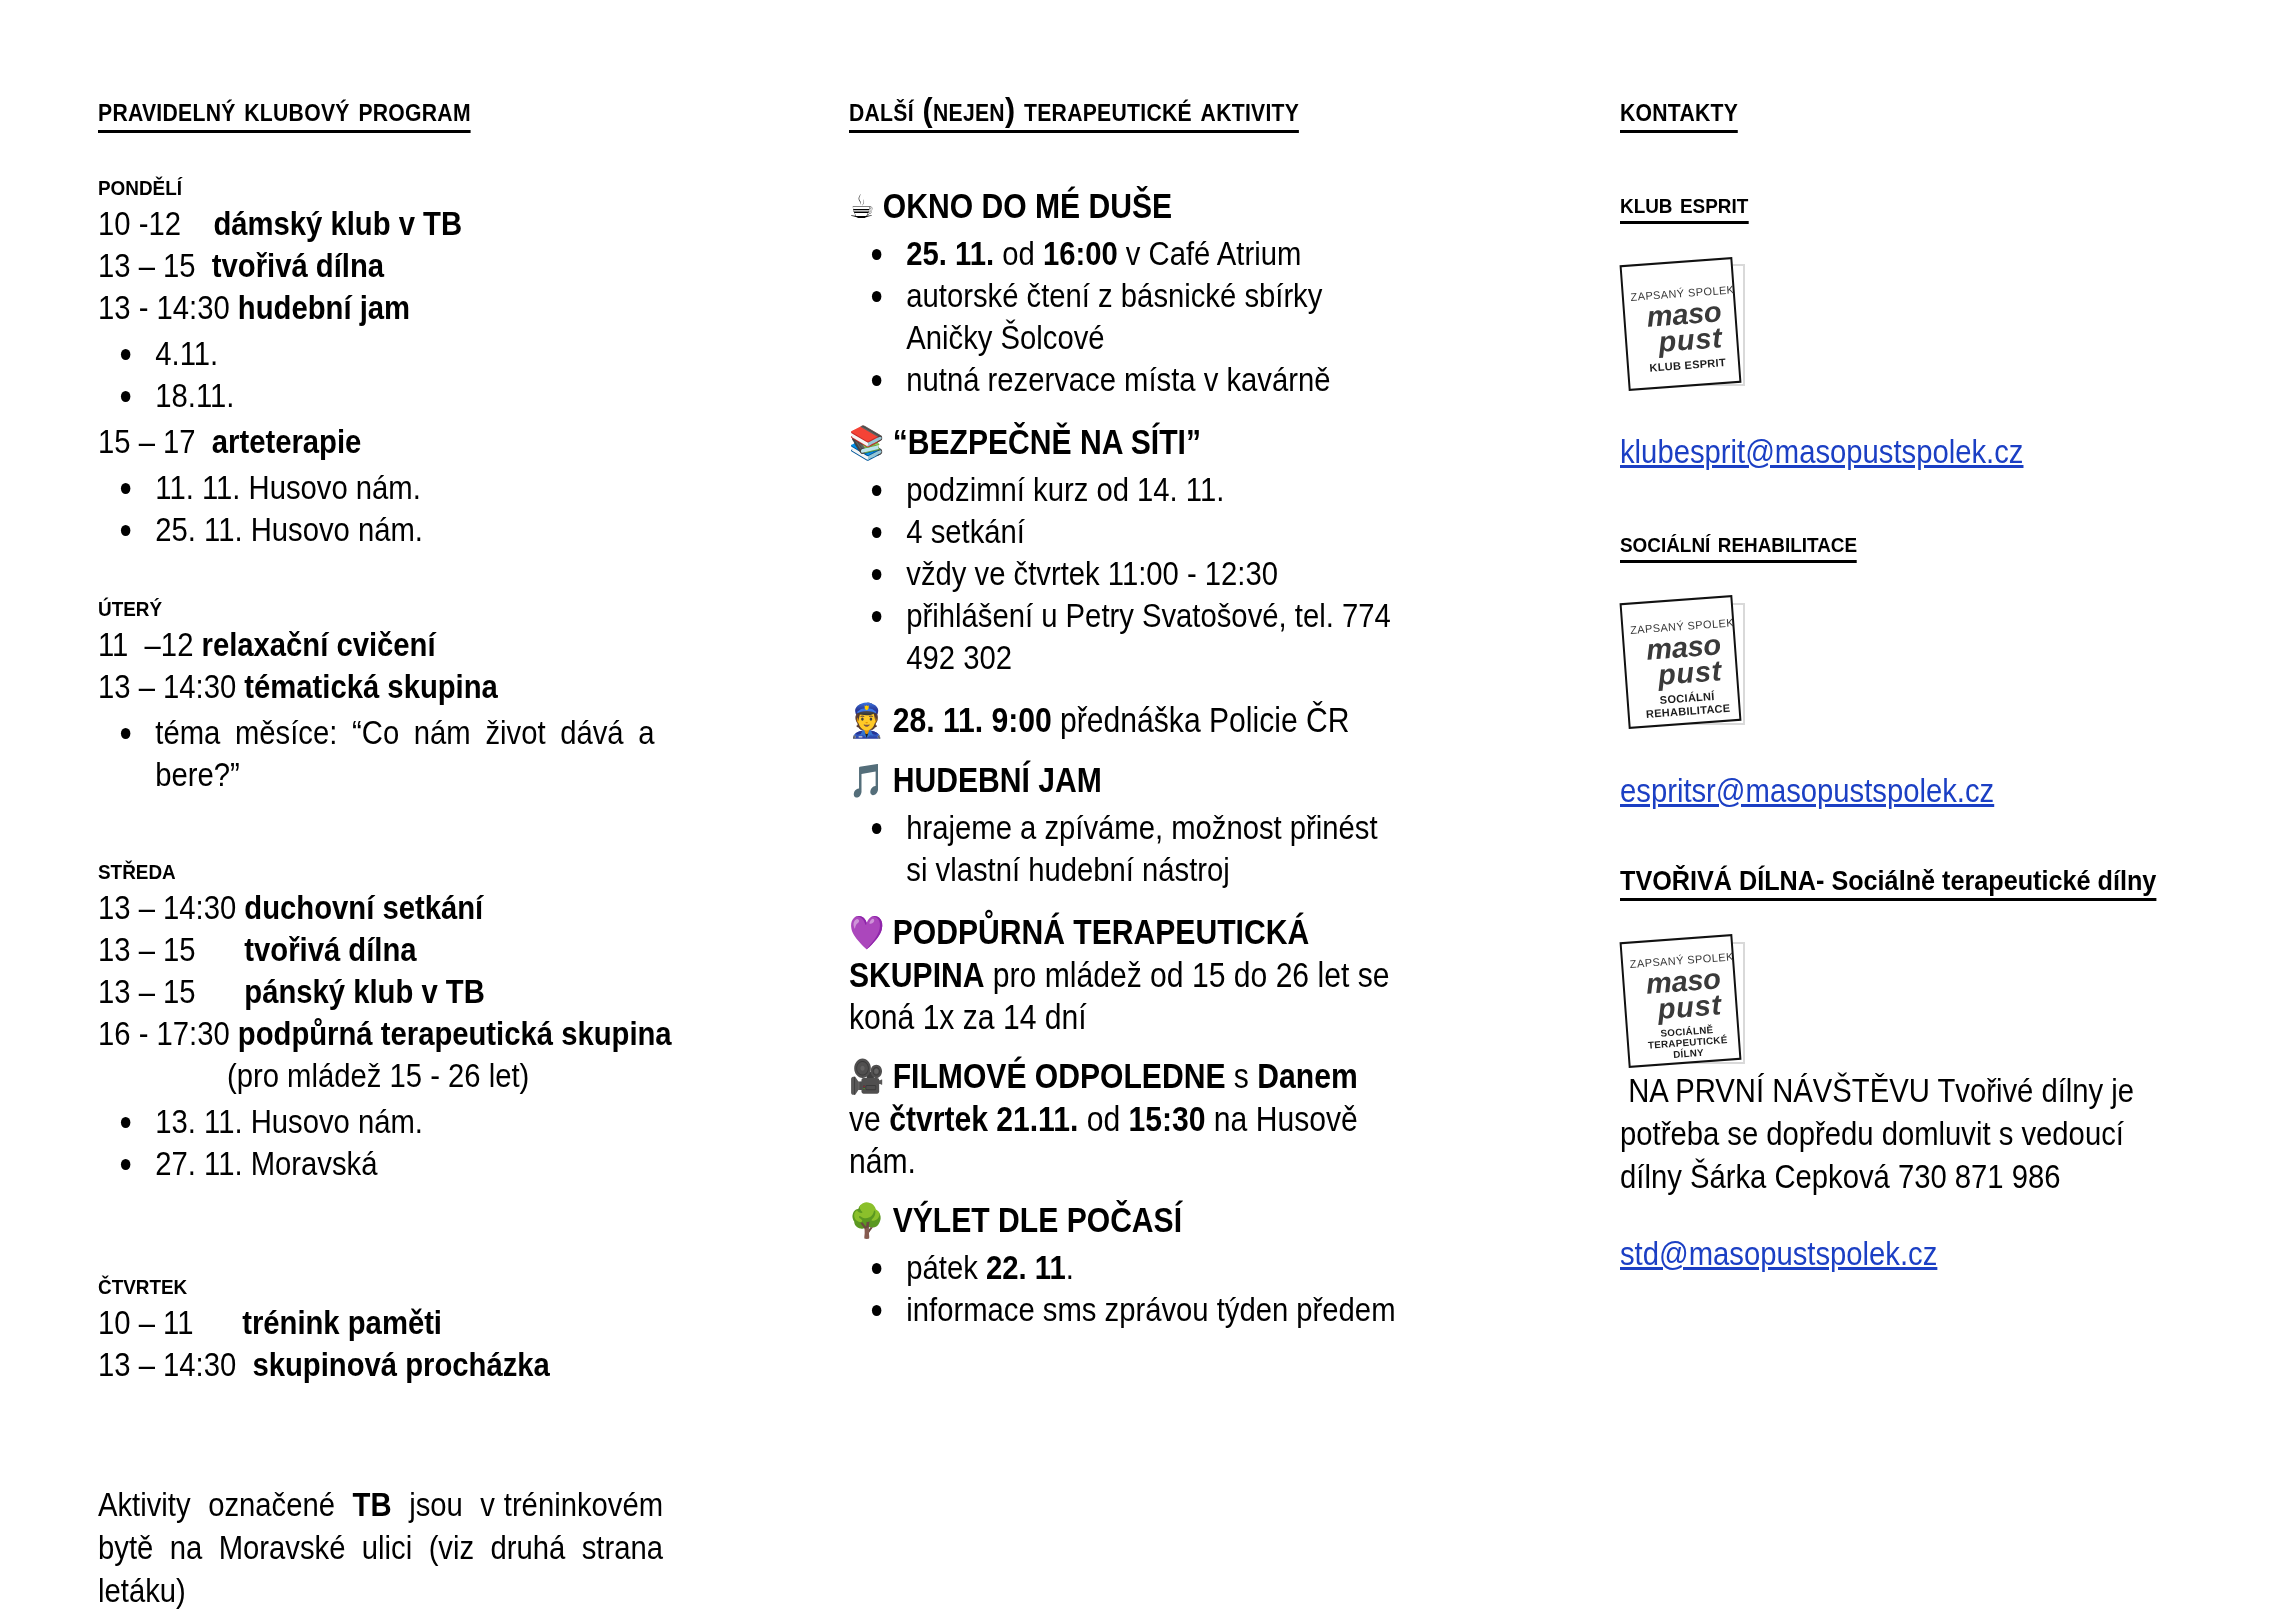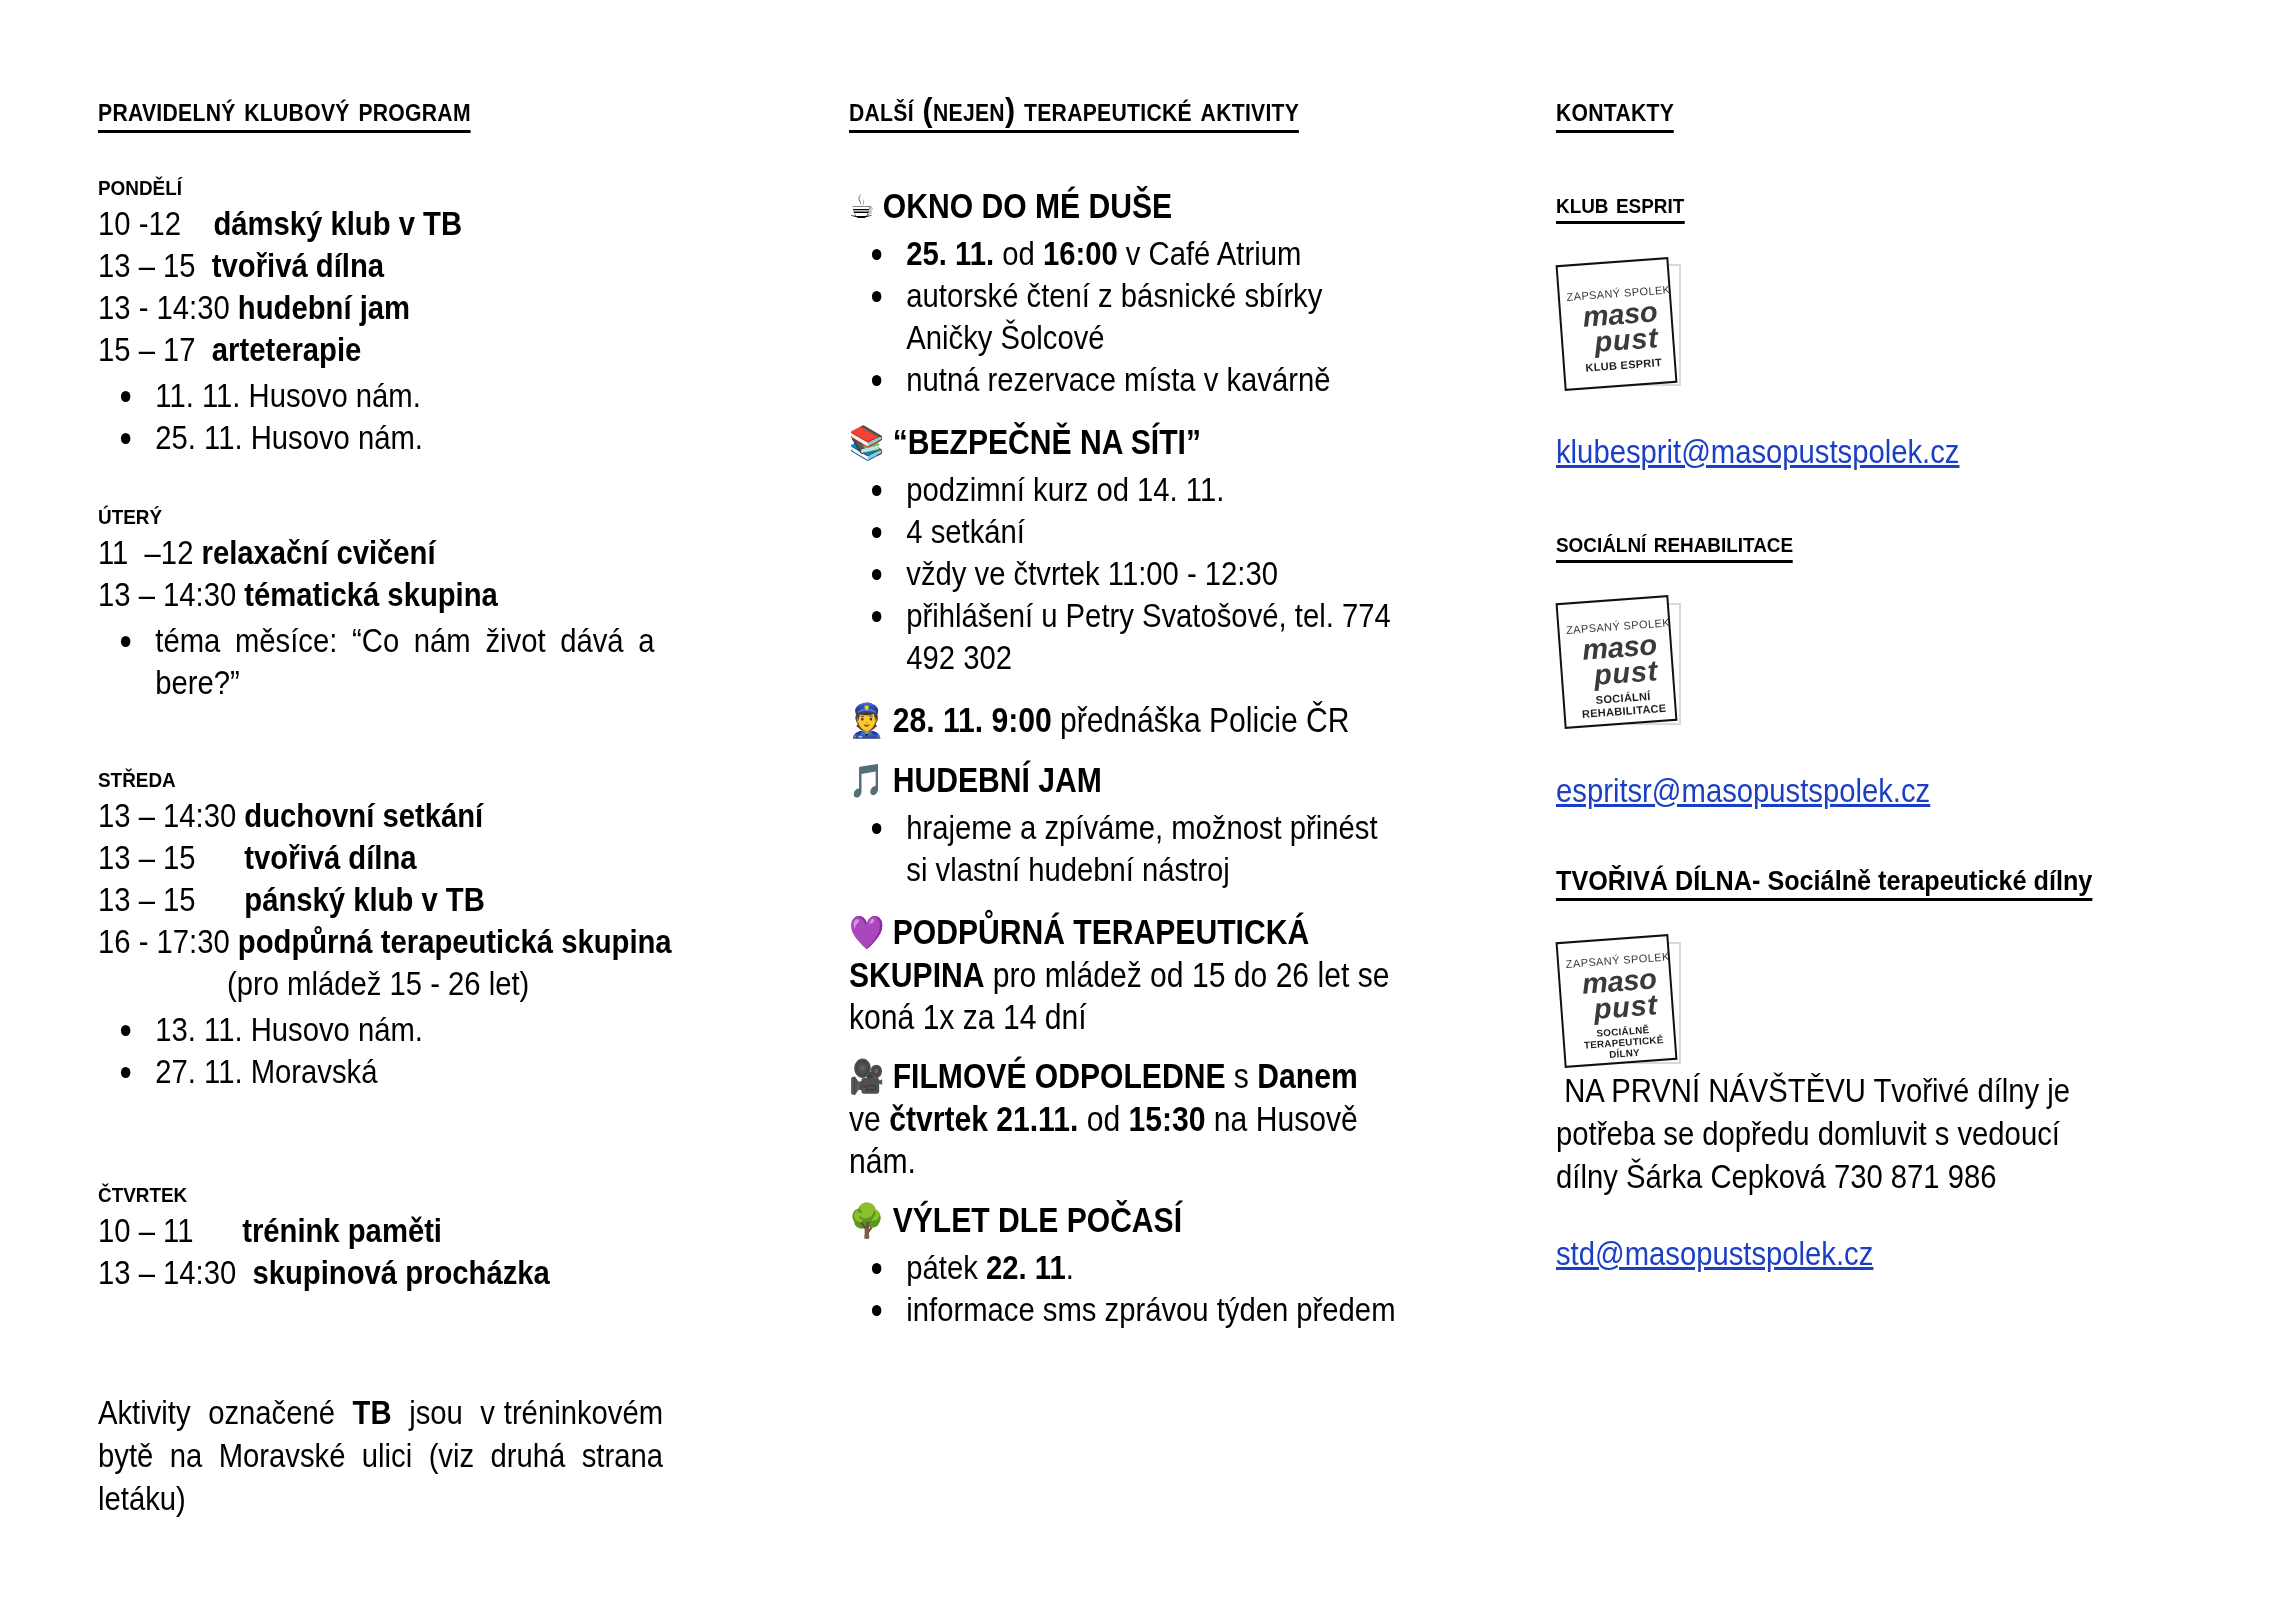--- a/index.html
+++ b/index.html
@@ -10,21 +10,21 @@
     font-family:"Liberation Sans","DejaVu Sans",sans-serif;
     color:#000000;
     overflow:hidden;
   }
   .page{position:relative;width:2284px;height:1347px;border-radius:12px;}
 
   
   .col{position:absolute;top:0;}
   .col-1{left:98px;width:657px;}
   .col-2{left:849px;width:651px;}
-  .col-3{left:1556px;width:651px;}
+  .col-3{left:1620px;width:651px;}
 
   
   .tx{
     font-size:34px;
     line-height:42px;
     font-stretch:condensed;
     transform:scaleX(.86);
     transform-origin:left center;
     white-space:pre-wrap;
   }
@@ -171,20 +171,24 @@
 
     <div class="heading">Pravidelný klubový program</div>
 
     <div class="gap-m"></div>
 
     
     <div class="day">Pondělí</div>
     <div class="row"><span>10 -12</span><span>    </span><span class="lbl">dámský klub v TB</span></div>
     <div class="row"><span>13 – 15</span><span>  </span><span class="lbl">tvořivá dílna</span></div>
     <div class="row"><span>13 - 14:30</span><span> </span><span class="lbl">hudební jam</span></div>
+    <ul class="bl">
+      <li>4.11.</li>
+      <li>18.11.</li>
+    </ul>
     <div class="row"><span>15 – 17</span><span>  </span><span class="lbl">arteterapie</span></div>
     <ul class="bl">
       <li>11. 11. Husovo nám.</li>
       <li>25. 11. Husovo nám.</li>
     </ul>
 
     <div class="gap-m"></div>
 
     
     <div class="day">Úterý</div>

